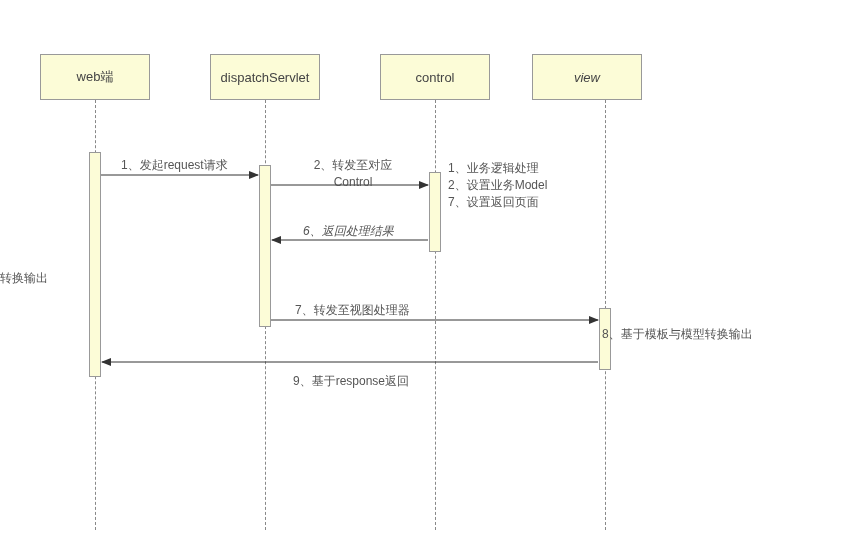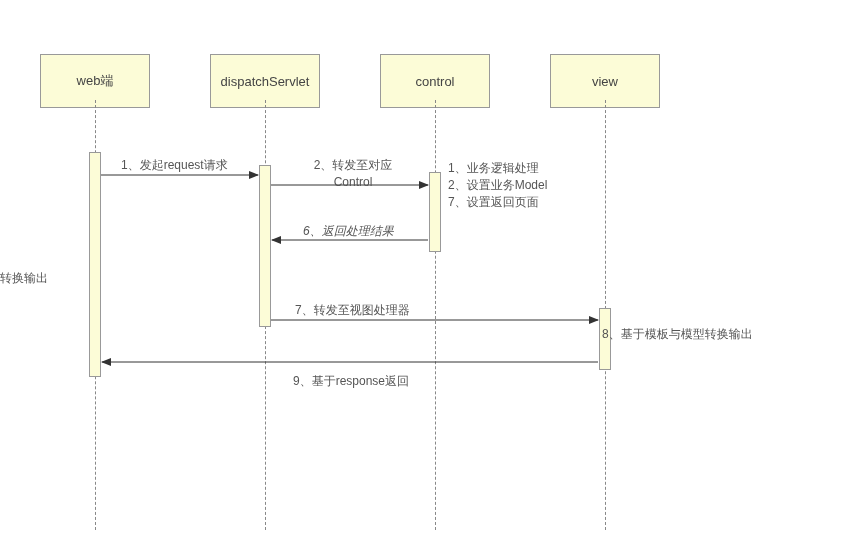--- a/index.html
+++ b/index.html
@@ -9,21 +9,21 @@
     background: #ffffff;
     width: 852px;
     height: 541px;
     position: relative;
     overflow: hidden;
     color: #555;
   }
   .participant-box {
     position: absolute;
     width: 110px;
-    height: 54px;
+    height: 46px;
     background: #FCFCD7;
     border: 1px solid #999;
     display: flex;
     align-items: center;
     justify-content: center;
     font-size: 13px;
     color: #444;
   }
   .lifeline {
     position: absolute;
@@ -61,21 +61,21 @@
 
 <div class="participant-box" style="left:40px; top:54px;">
   <span>web端</span>
 </div>
 <div class="participant-box" style="left:210px; top:54px;">
   <span>dispatchServlet</span>
 </div>
 <div class="participant-box" style="left:380px; top:54px;">
   <span>control</span>
 </div>
-<div class="participant-box" style="left:550px; top:54px;">
+<div class="participant-box" style="left:532px; top:54px;font-style:italic;">
   <span>view</span>
 </div>
 
 <div class="lifeline" style="left:95px; top:100px; height:430px;"></div>
 <div class="lifeline" style="left:265px; top:100px; height:430px;"></div>
 <div class="lifeline" style="left:435px; top:100px; height:430px;"></div>
 <div class="lifeline" style="left:605px; top:100px; height:430px;"></div>
 
 <div class="activation" style="left:89px; top:152px; height:225px;"></div>
 <div class="activation" style="left:259px; top:165px; height:162px;"></div>

